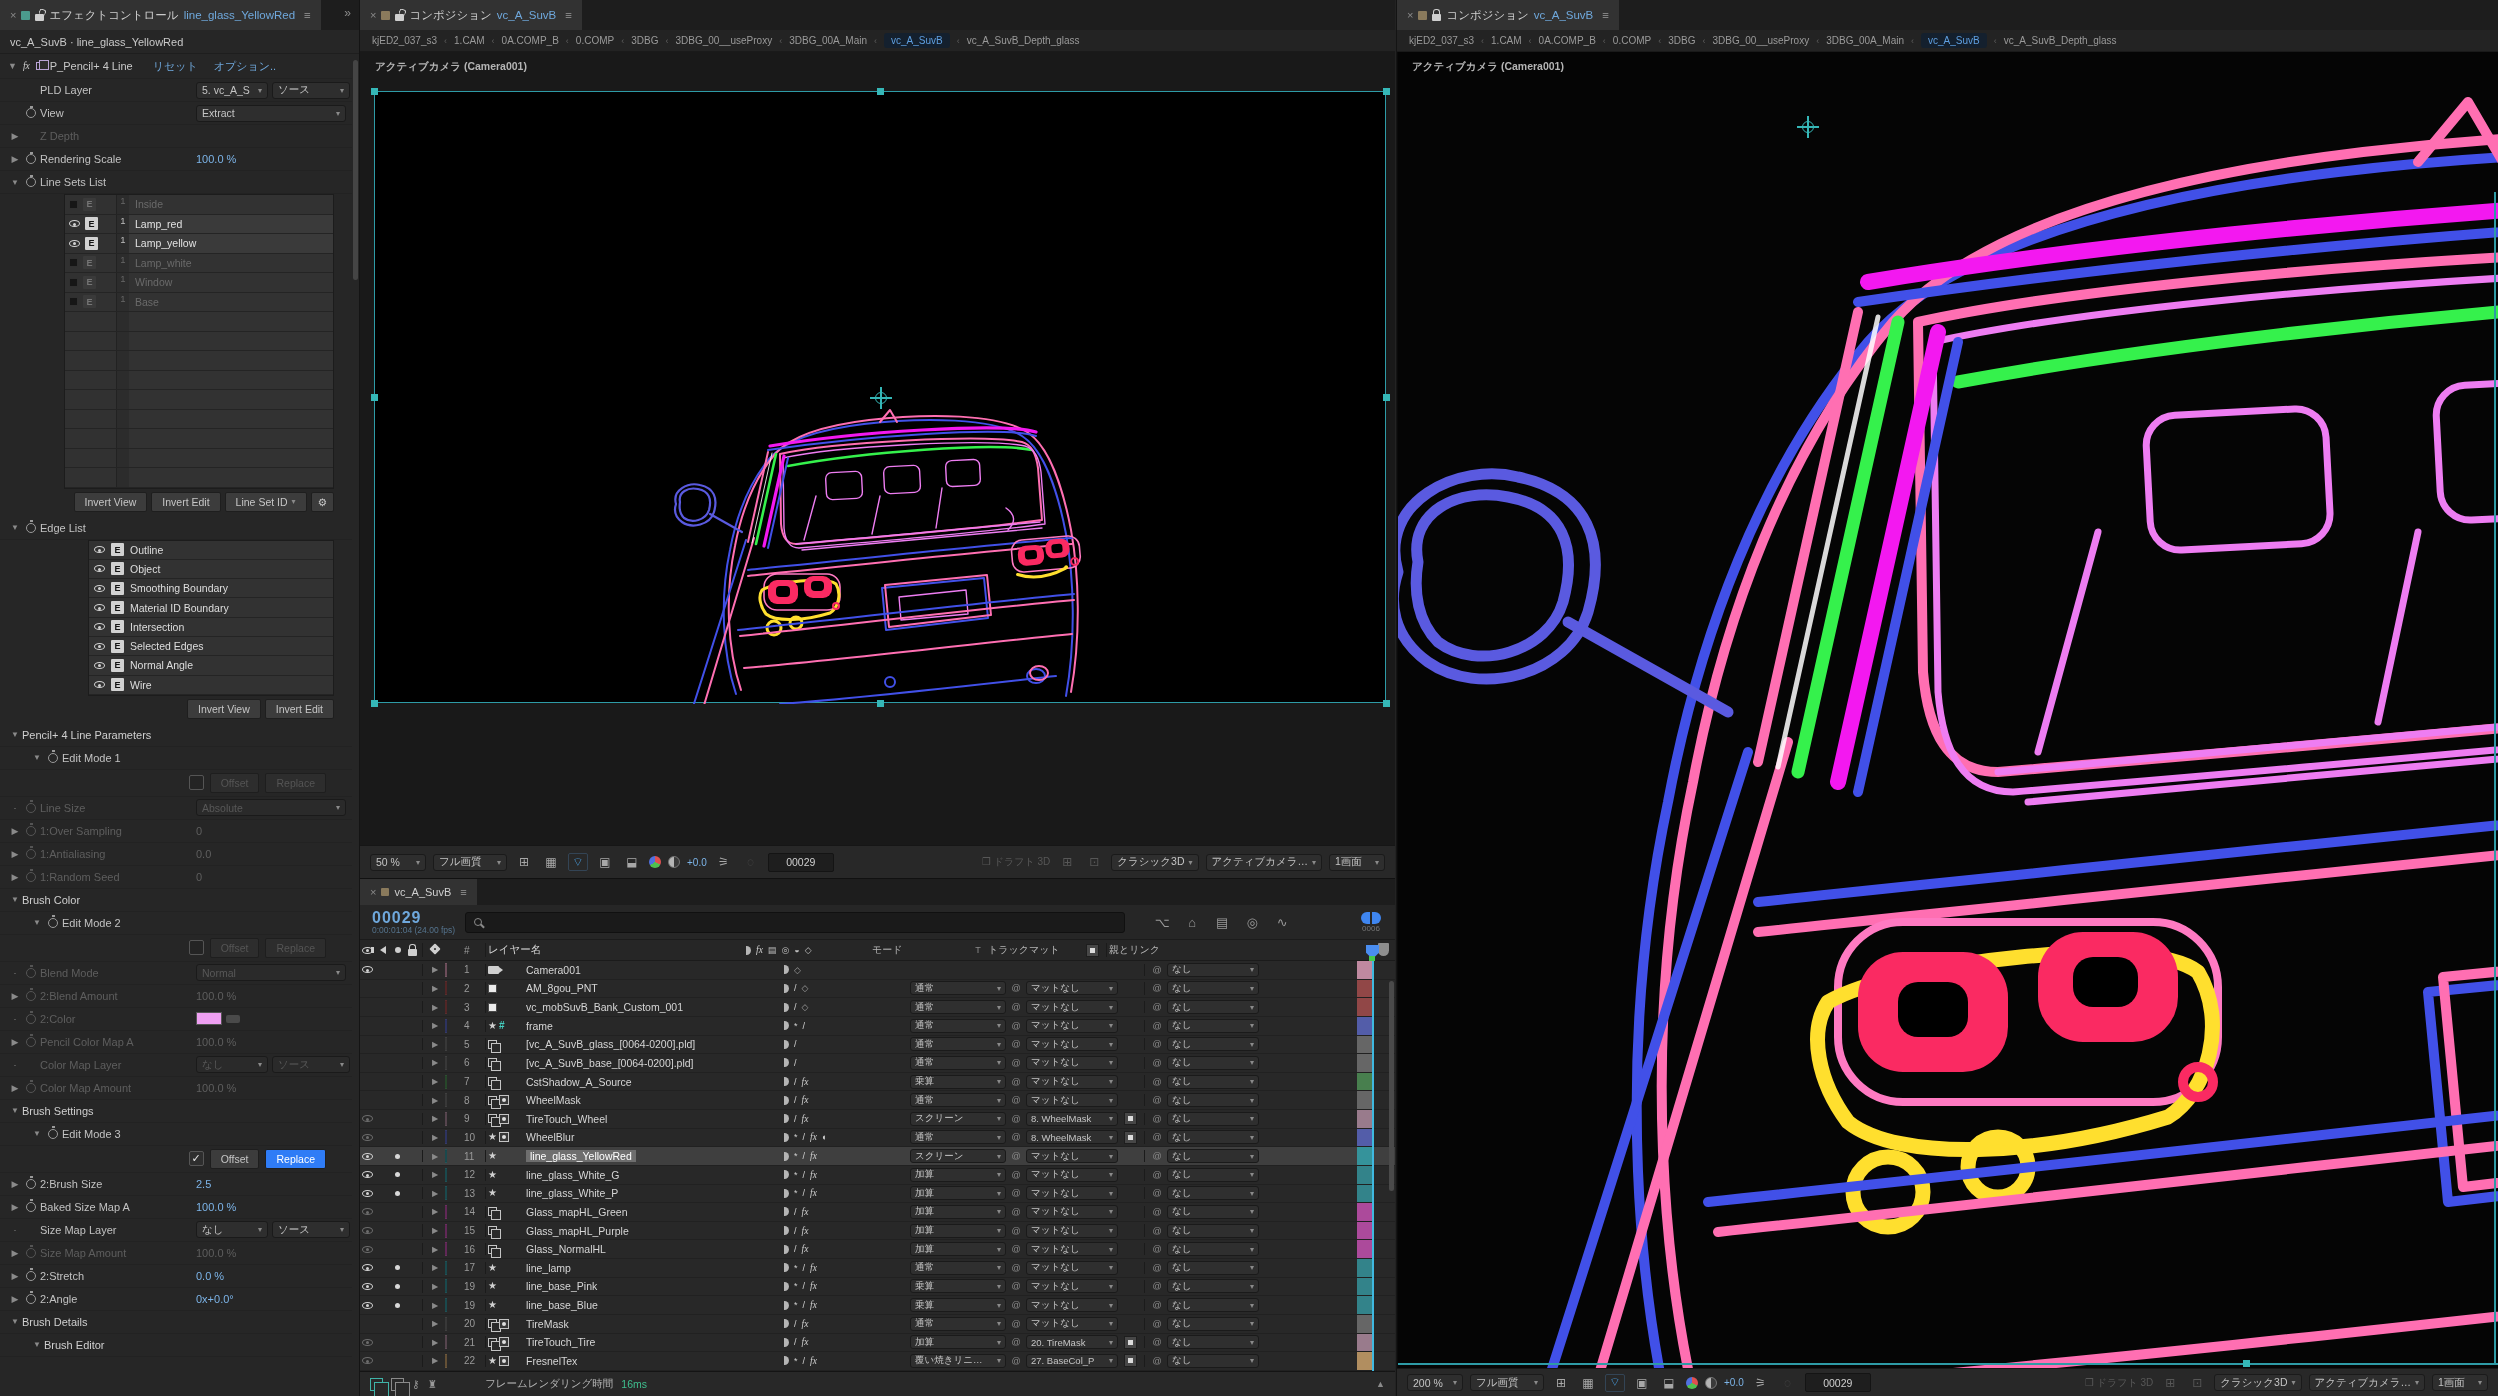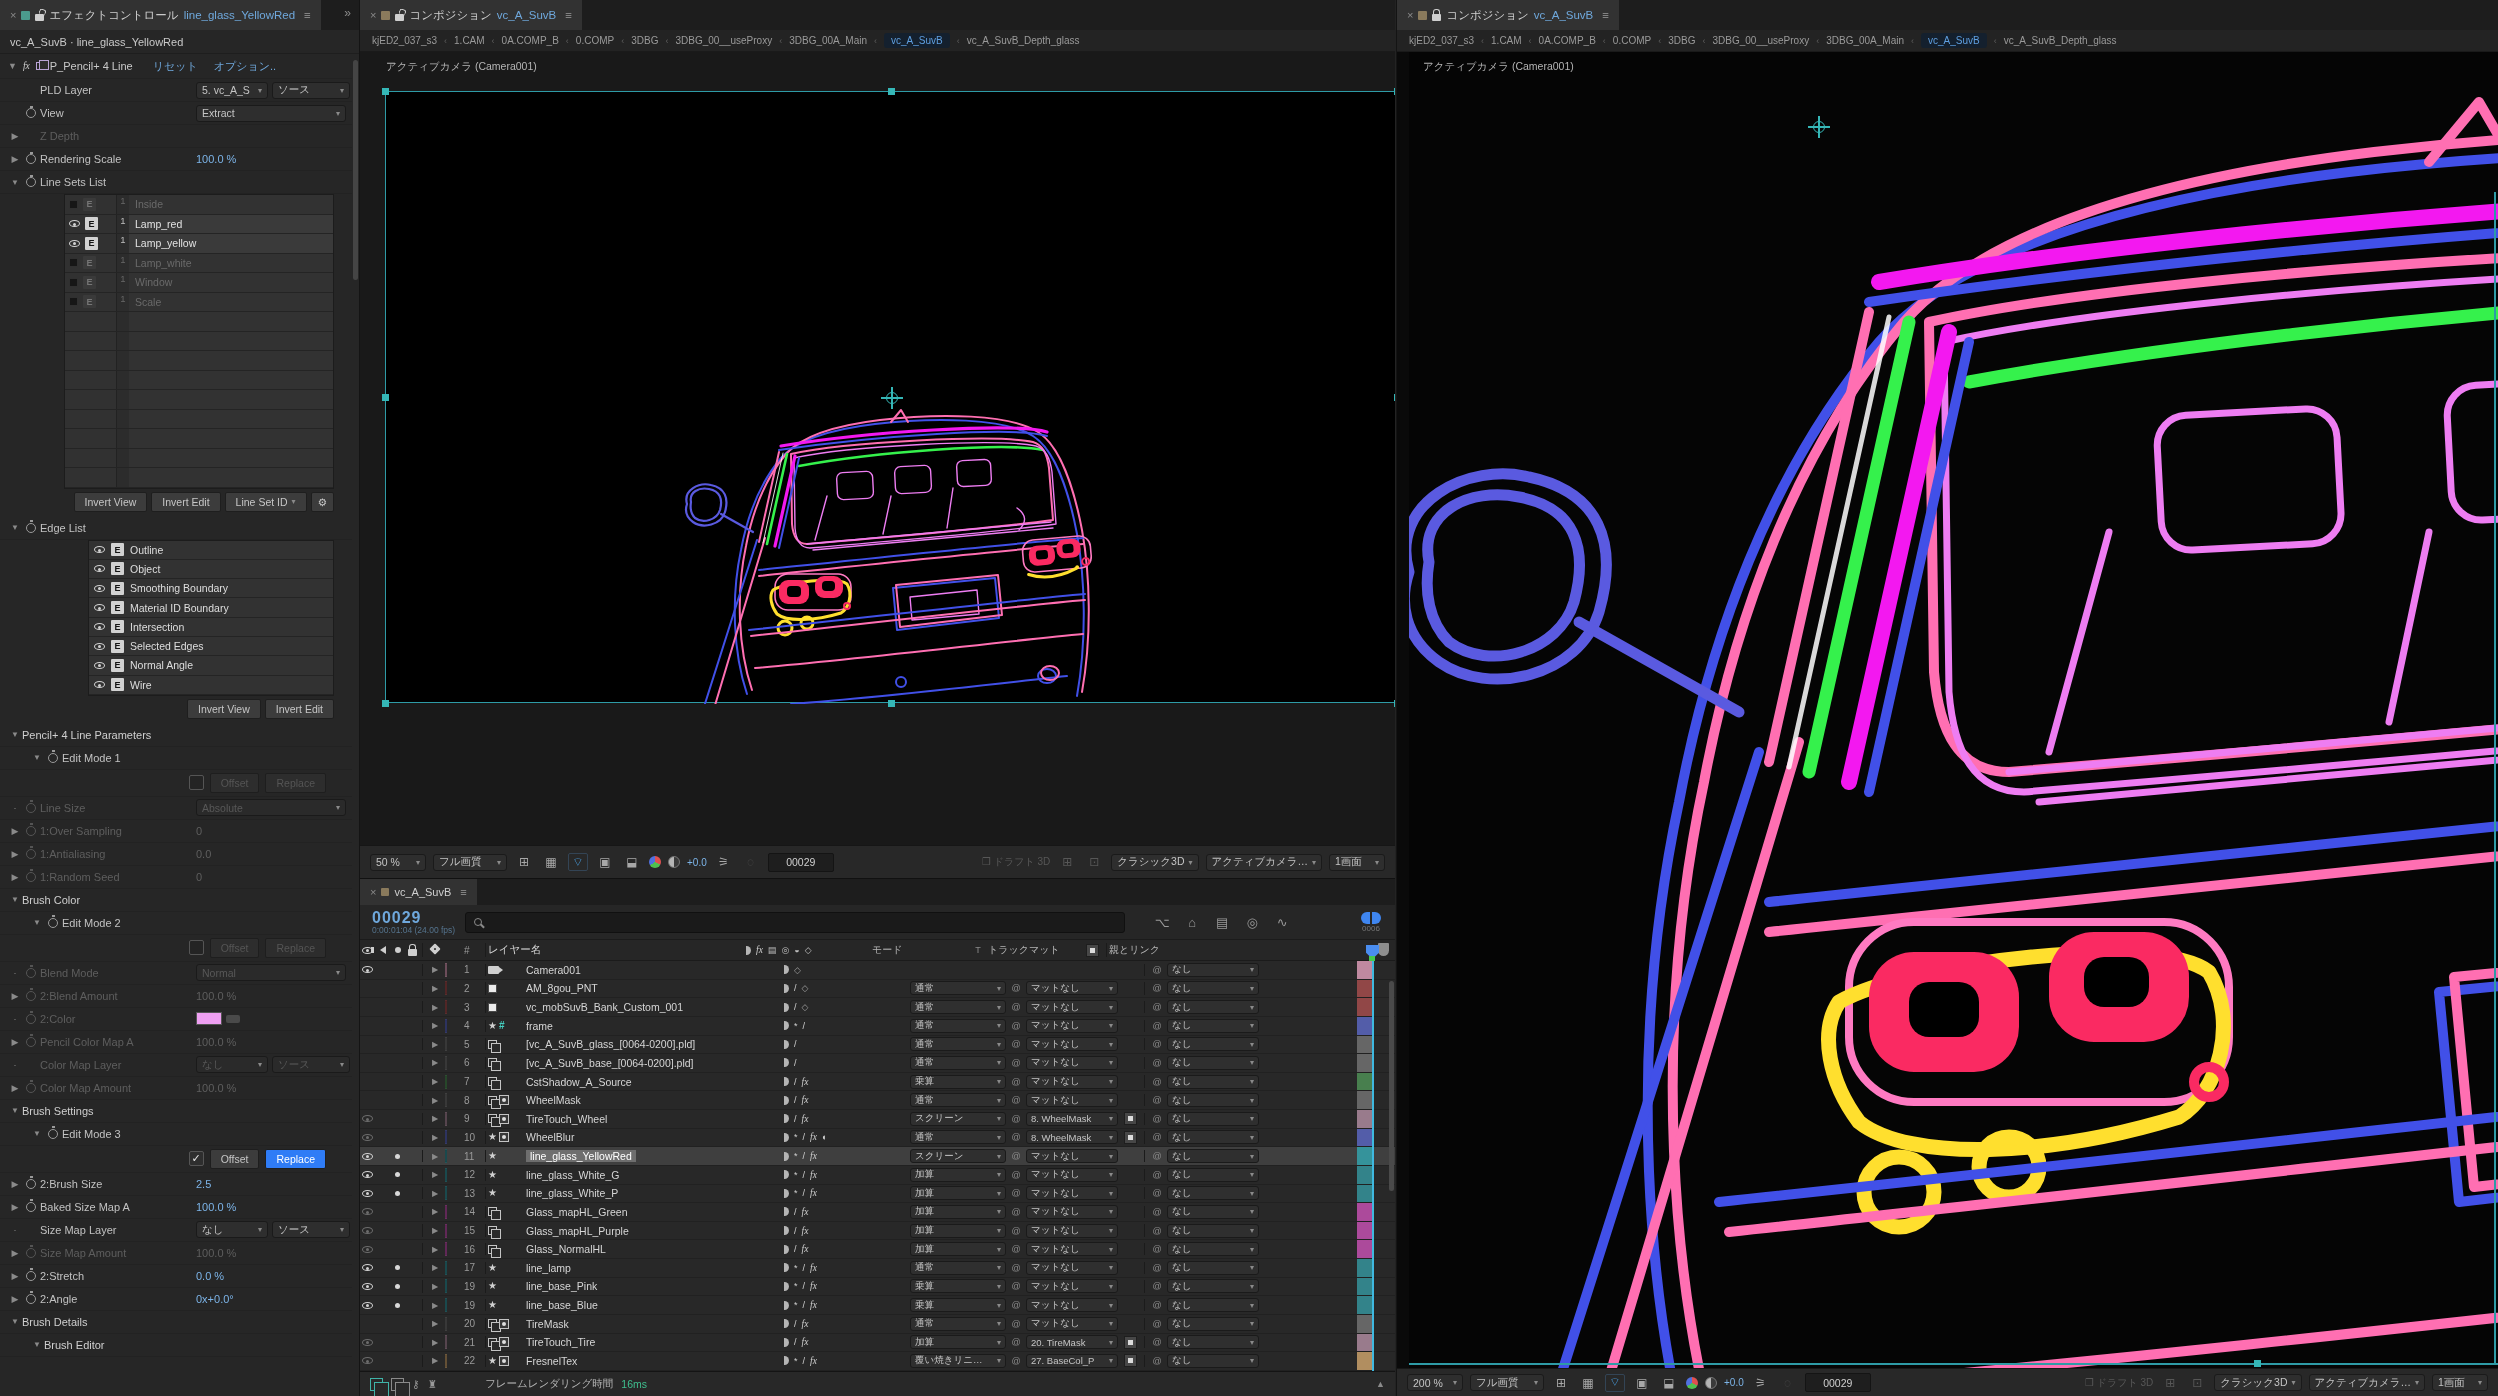--- a/index.html
+++ b/index.html
@@ -85,21 +85,21 @@
   .edge-row { display:flex; align-items:center; gap:6px; height:19.3px; padding-left:5px; border-bottom:1px solid #242424; background:#323232; font-size:10.5px; color:#dedede; }
   .btnrow { display:flex; align-items:center; justify-content:flex-end; gap:6px; height:27px; padding-right:26px; border-bottom:1px solid #222; }
   .chk { width:15px; height:15px; background:#2e2e2e; border:1px solid #555; border-radius:2px; display:flex; align-items:center; justify-content:center; color:#e8e8e8; font-size:11px; }
   .swatch { width:26px; height:13px; border:1px solid #555; }
   .dropper { width:14px; height:8px; background:#4a4a4a; border-radius:2px; }
 
   
   .crumbbar { height:22px; background:#232323; display:flex; align-items:center; gap:7px; padding-left:12px; font-size:10px; color:#9a9a9a; border-bottom:1px solid #1a1a1a; white-space:nowrap; overflow:hidden; }
   .crumb.active { background:#14202e; color:#5f9fe0; padding:2px 7px; border-radius:3px; }
   .crumbsep { color:#5e5e5e; font-size:9px; }
-  .viewerbody { position:absolute; left:12px; right:0; overflow:hidden; background:#191919; }
+  .viewerbody { position:absolute; left:1px; right:0; overflow:hidden; background:#191919;font-weight:bold; }
   .camlabel { position:absolute; left:14px; top:8px; font-size:10.5px; color:#b5b5b5; z-index:5; }
   .vtoolbar { position:absolute; left:0; right:0; bottom:0; height:33px; background:#282828; border-top:1px solid #161616; display:flex; align-items:center; gap:7px; padding:0 10px; font-size:10.5px; color:#bdbdbd; }
   .vtb-ic { width:20px; height:18px; display:flex; align-items:center; justify-content:center; color:#a8a8a8; font-size:12px; border-radius:2px; }
   .vtb-ic.blue { color:#4aa3e8; border:1px solid #345; }
   .vtb-ic.dimi { color:#575757; }
   .framebox { background:#1e1e1e; border:1px solid #141414; border-radius:2px; width:66px; height:19px; display:flex; align-items:center; justify-content:center; color:#cfcfcf; }
   .rgbdot { width:12px; height:12px; border-radius:50%; background:conic-gradient(#e05050 0 33%, #50c050 0 66%, #5070e0 0); }
   .half { width:12px; height:12px; border-radius:50%; background:linear-gradient(90deg,#b5b5b5 50%,#3a3a3a 50%); border:1px solid #777; }
   .compframe { position:absolute; background:#000; border:1px solid #2e9ba6; }
   .handle { position:absolute; width:7px; height:7px; background:#35b7b7; }
@@ -353,21 +353,21 @@
               </span>
               <span class="num">1</span>
               <span class="nm">Window</span>
             </div>
             <div class="lset-row off">
               <span class="cellA">
                 <span class="i-sq"></span>
                 <span class="ebox edim">E</span>
               </span>
               <span class="num">1</span>
-              <span class="nm">Scale</span>
+              <span class="nm">Base</span>
             </div>
             <div class="lset-row off">
               <span class="cellA"></span>
               <span class="num"></span>
               <span class="nm"></span>
             </div>
             <div class="lset-row off">
               <span class="cellA"></span>
               <span class="num"></span>
               <span class="nm"></span>

